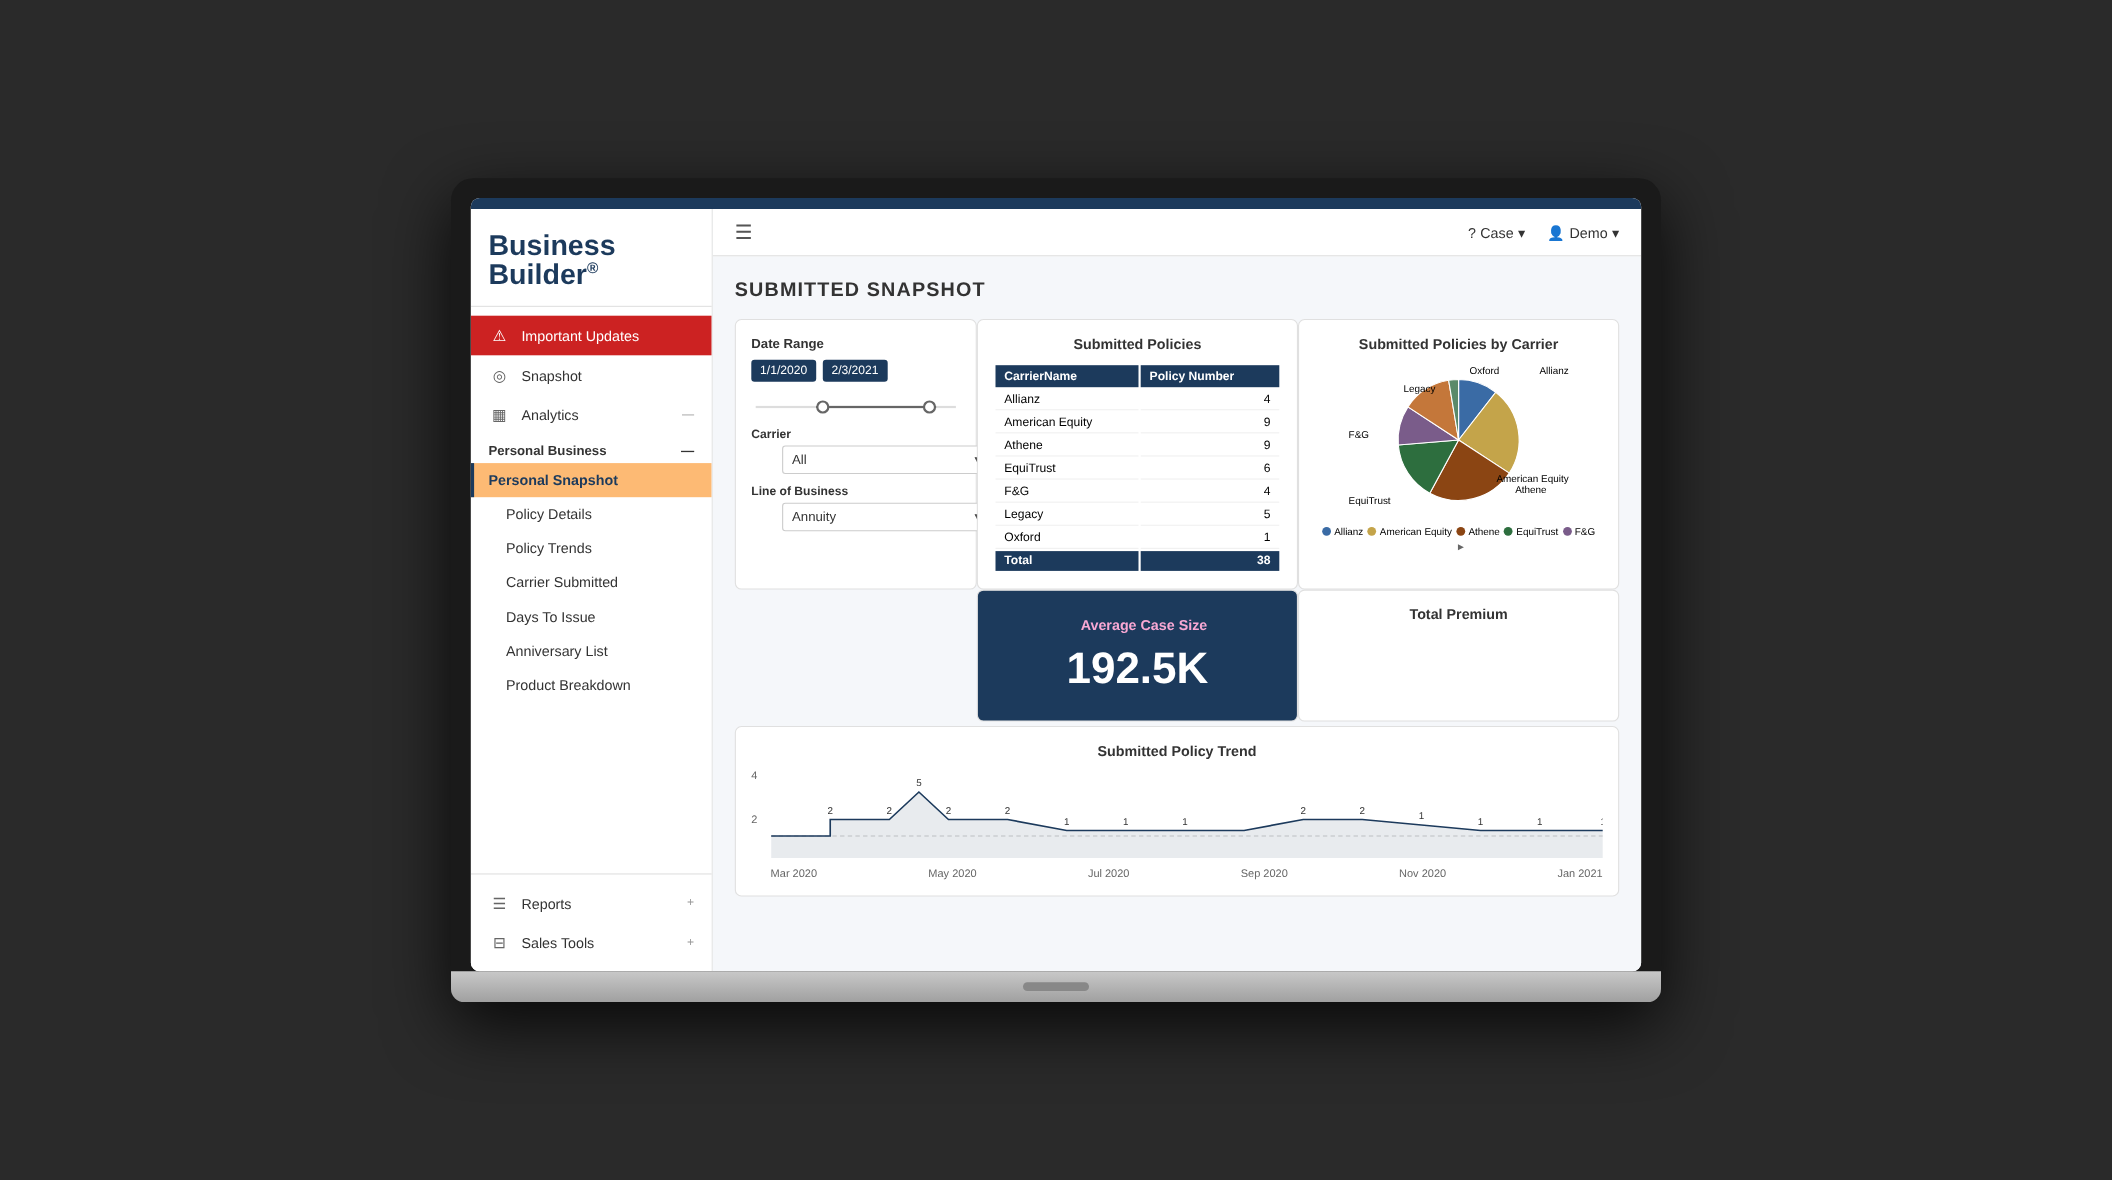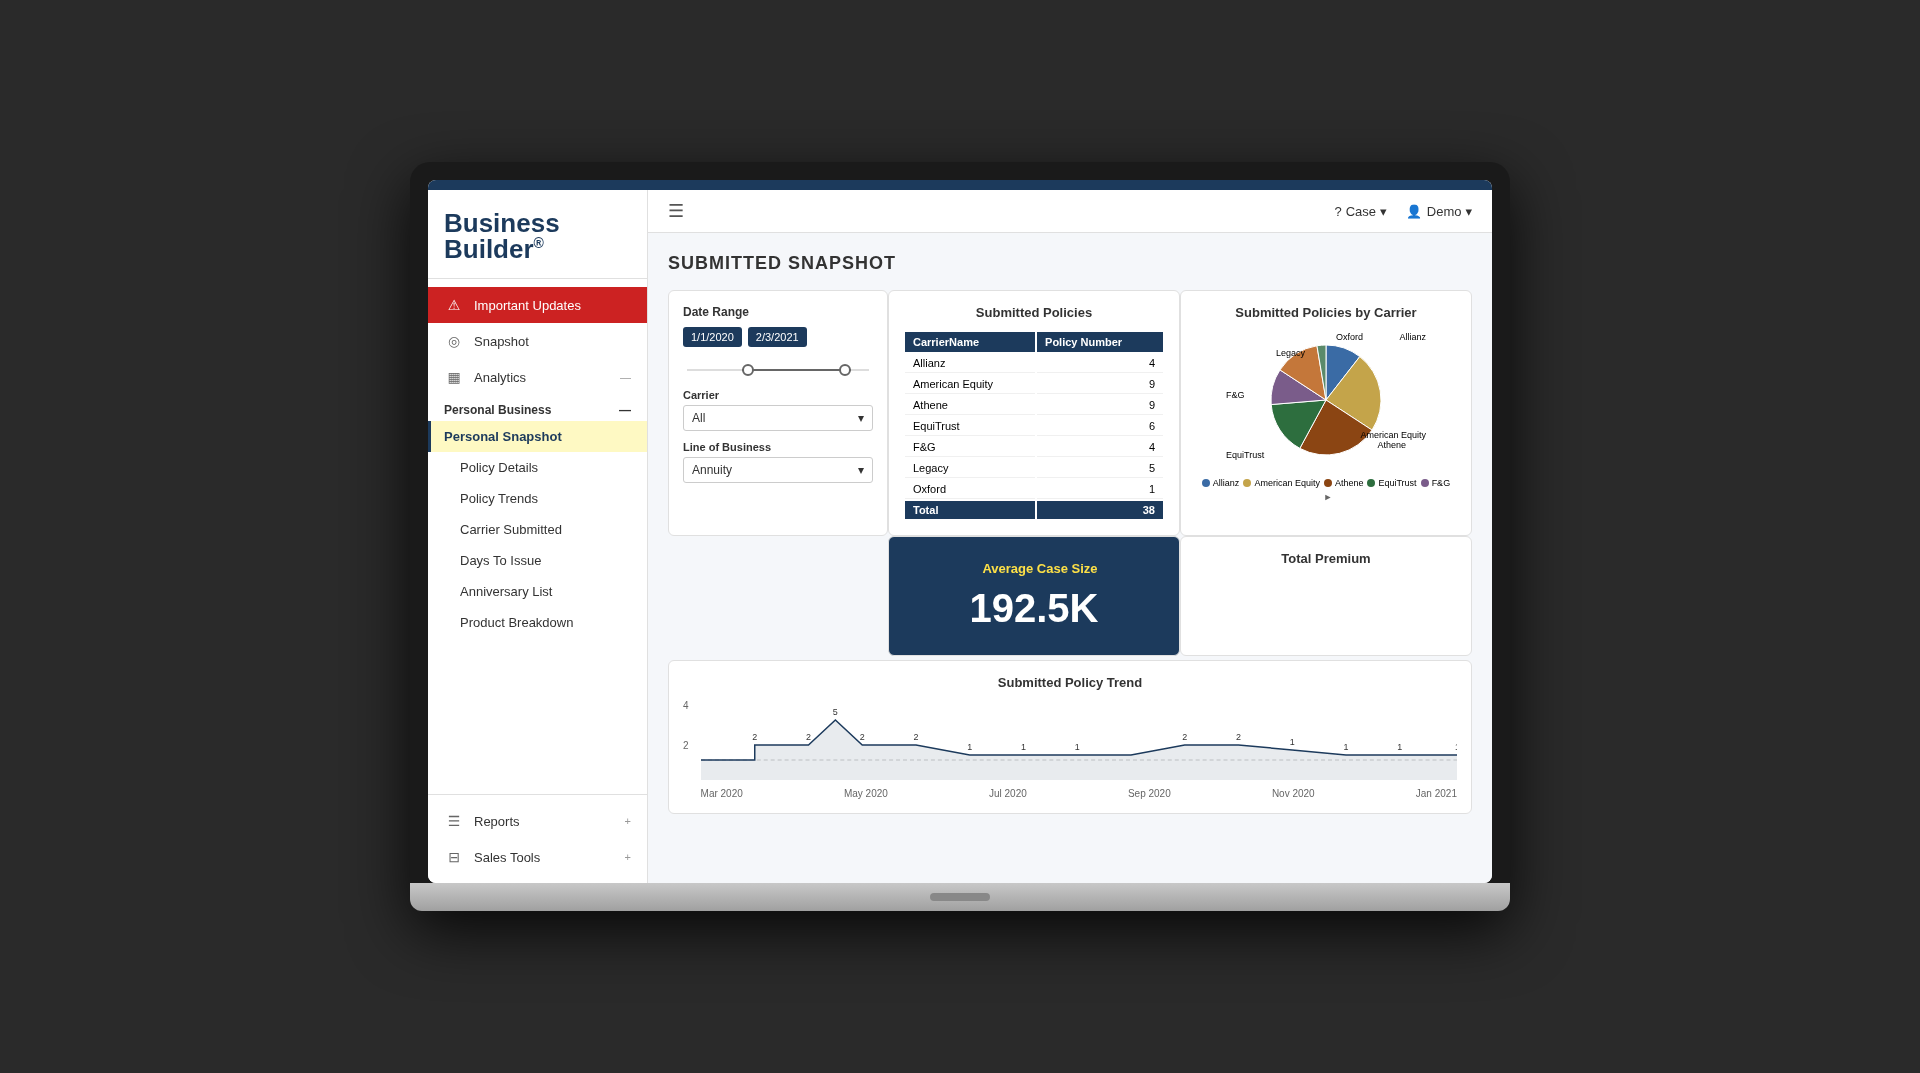--- a/index.html
+++ b/index.html
@@ -123,21 +123,21 @@
       justify-content: space-between;
     }
     .nav-sub-item {
       padding: 8px 16px 8px 32px;
       font-size: 13px;
       color: #333;
       cursor: pointer;
       display: block;
     }
     .nav-sub-item.active {
-      background: #fef9c3;
+      background: #fdba74;
       color: #1c3a5c;
       font-weight: 600;
       border-left: 3px solid #1c3a5c;
       padding-left: 13px;
     }
     .sidebar-bottom {
       border-top: 1px solid #e0e0e0;
       padding: 8px 0;
     }
     
@@ -269,20 +269,21 @@
       border-radius: 3px;
       padding: 5px 8px;
       font-size: 12px;
       color: #333;
       background: #fff;
       display: flex;
       align-items: center;
       justify-content: space-between;
       cursor: pointer;
       margin-bottom: 10px;
+      margin-left: 28px;
     }
     
     .policies-card {
       grid-column: 2;
       grid-row: 1;
     }
     .policies-table {
       width: 100%;
       font-size: 11px;
     }
@@ -339,21 +340,21 @@
       grid-column: 2;
       grid-row: 2;
       background: #1c3a5c;
       color: #fff;
       display: flex;
       flex-direction: column;
       align-items: center;
       justify-content: center;
       min-height: 120px;
     }
-    .avg-card .card-title { color: #fde047; margin-left: 12px; }
+    .avg-card .card-title { color: #f9a8d4; margin-left: 12px; }
     .avg-value {
       font-size: 40px;
       font-weight: 700;
       color: #fff;
     }
     
     .premium-card {
       grid-column: 3;
       grid-row: 2;
     }

